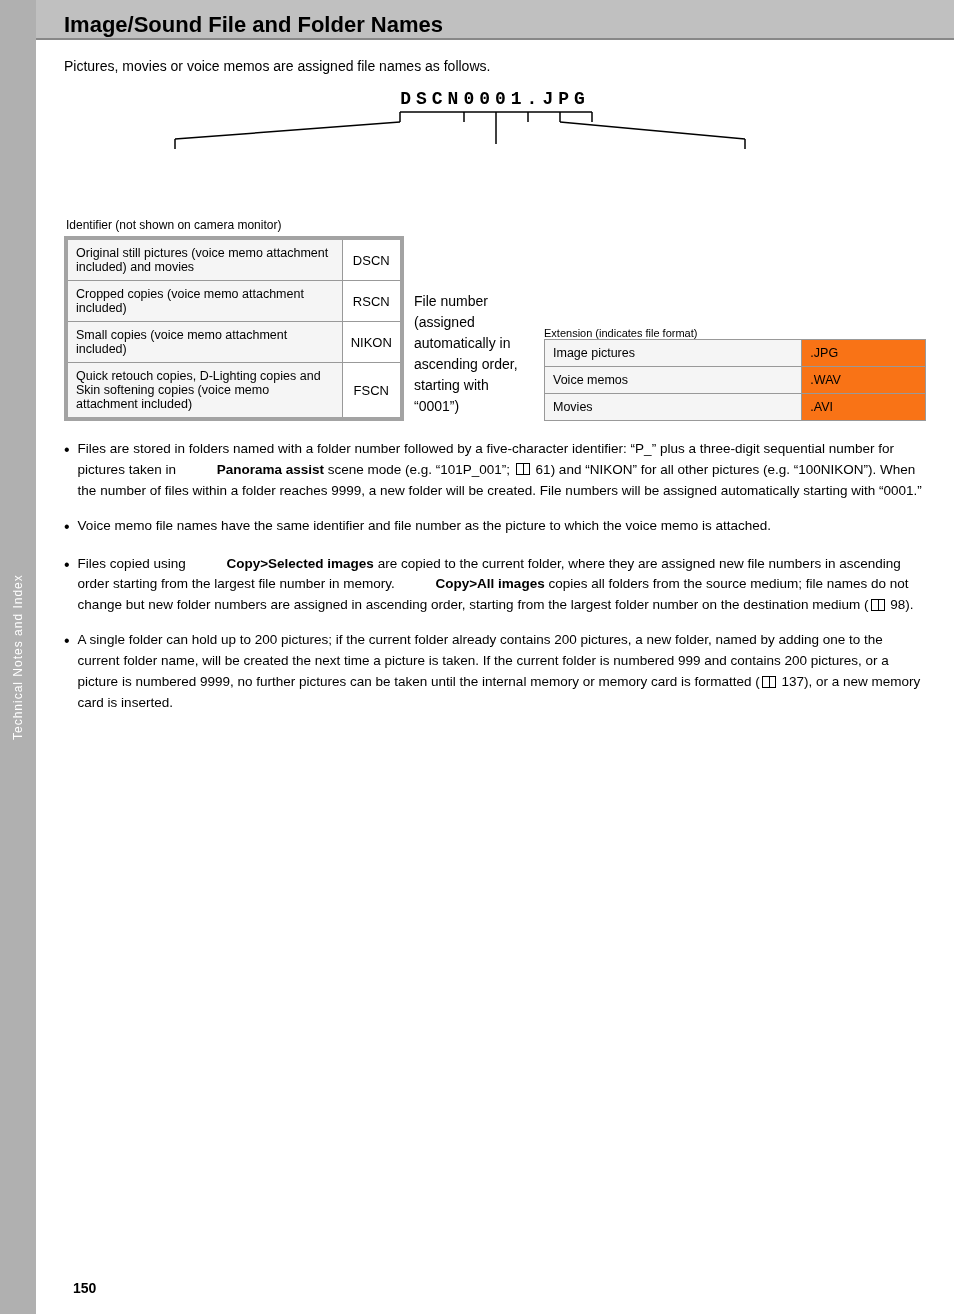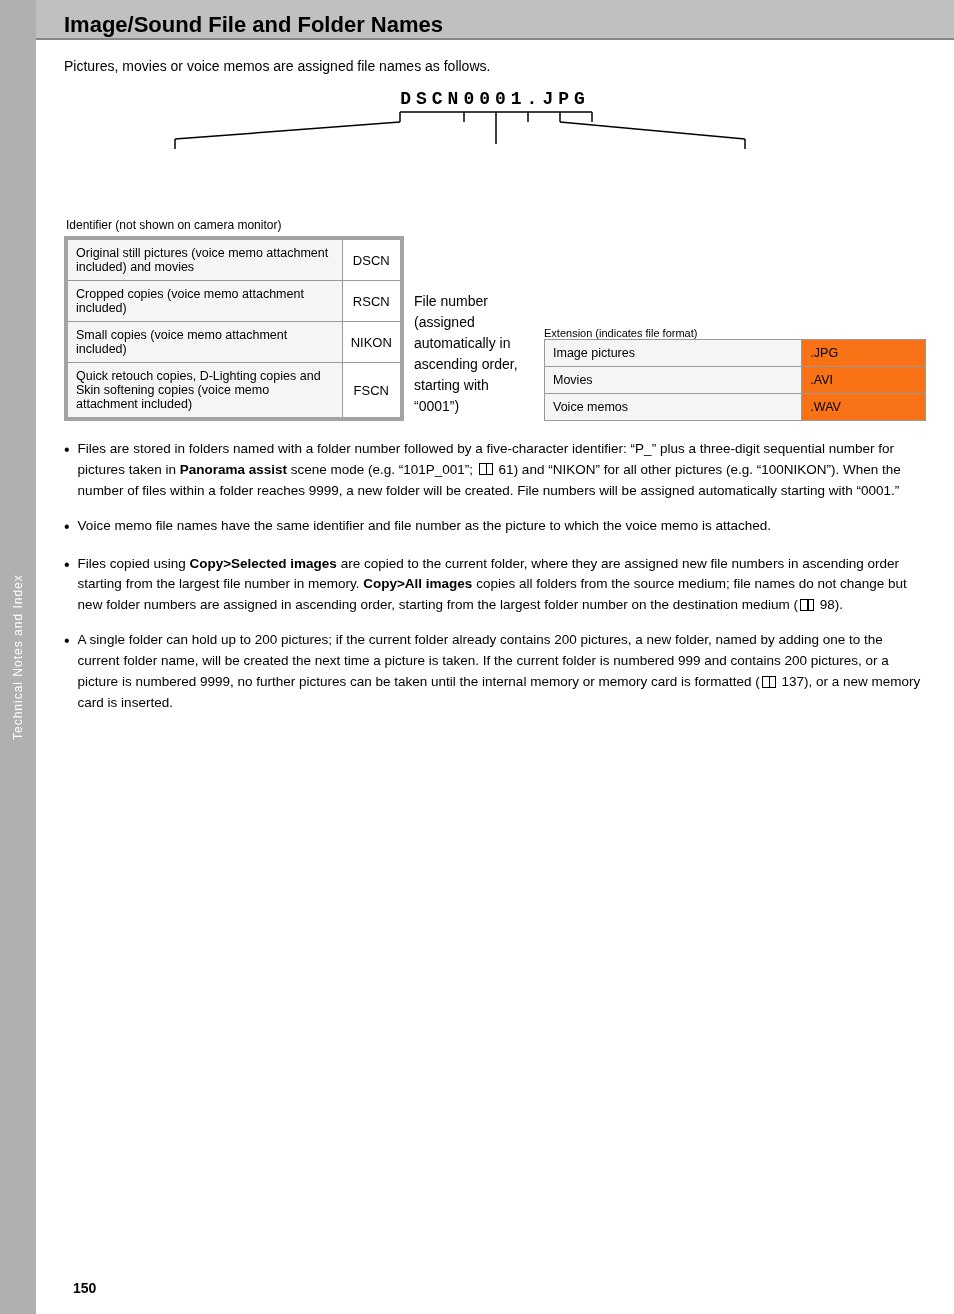--- a/index.html
+++ b/index.html
@@ -147,20 +147,21 @@
       flex-shrink: 0;
       margin-right: 8px;
       font-size: 16px;
       margin-top: -1px;
     }
     .bullet-section ul li .text {
       flex: 1;
     }
     b {
       font-weight: bold;
+      margin-left: 37px;
     }
     .page-num {
       position: absolute;
       bottom: 18px;
       left: 73px;
       font-size: 14px;
       font-weight: bold;
     }
 
     
@@ -281,26 +282,26 @@
 
           <div class="right-section">
             <div class="right-label">Extension (indicates file format)</div>
             <table class="extension-table">
               <tbody id="extension-tbody">
               <tr>
     <td class="type-col">Image pictures</td>
     <td class="ext-col">.JPG</td>
   </tr>
                   <tr>
+    <td class="type-col">Voice memos</td>
+    <td class="ext-col">.WAV</td>
+  </tr>
+                  <tr>
     <td class="type-col">Movies</td>
     <td class="ext-col">.AVI</td>
-  </tr>
-                  <tr>
-    <td class="type-col">Voice memos</td>
-    <td class="ext-col">.WAV</td>
   </tr>
                 </tbody>
             </table>
           </div>
         </div>
       </div>
 
       <div class="bullet-section">
         <ul id="bullet-list">
         <li>

